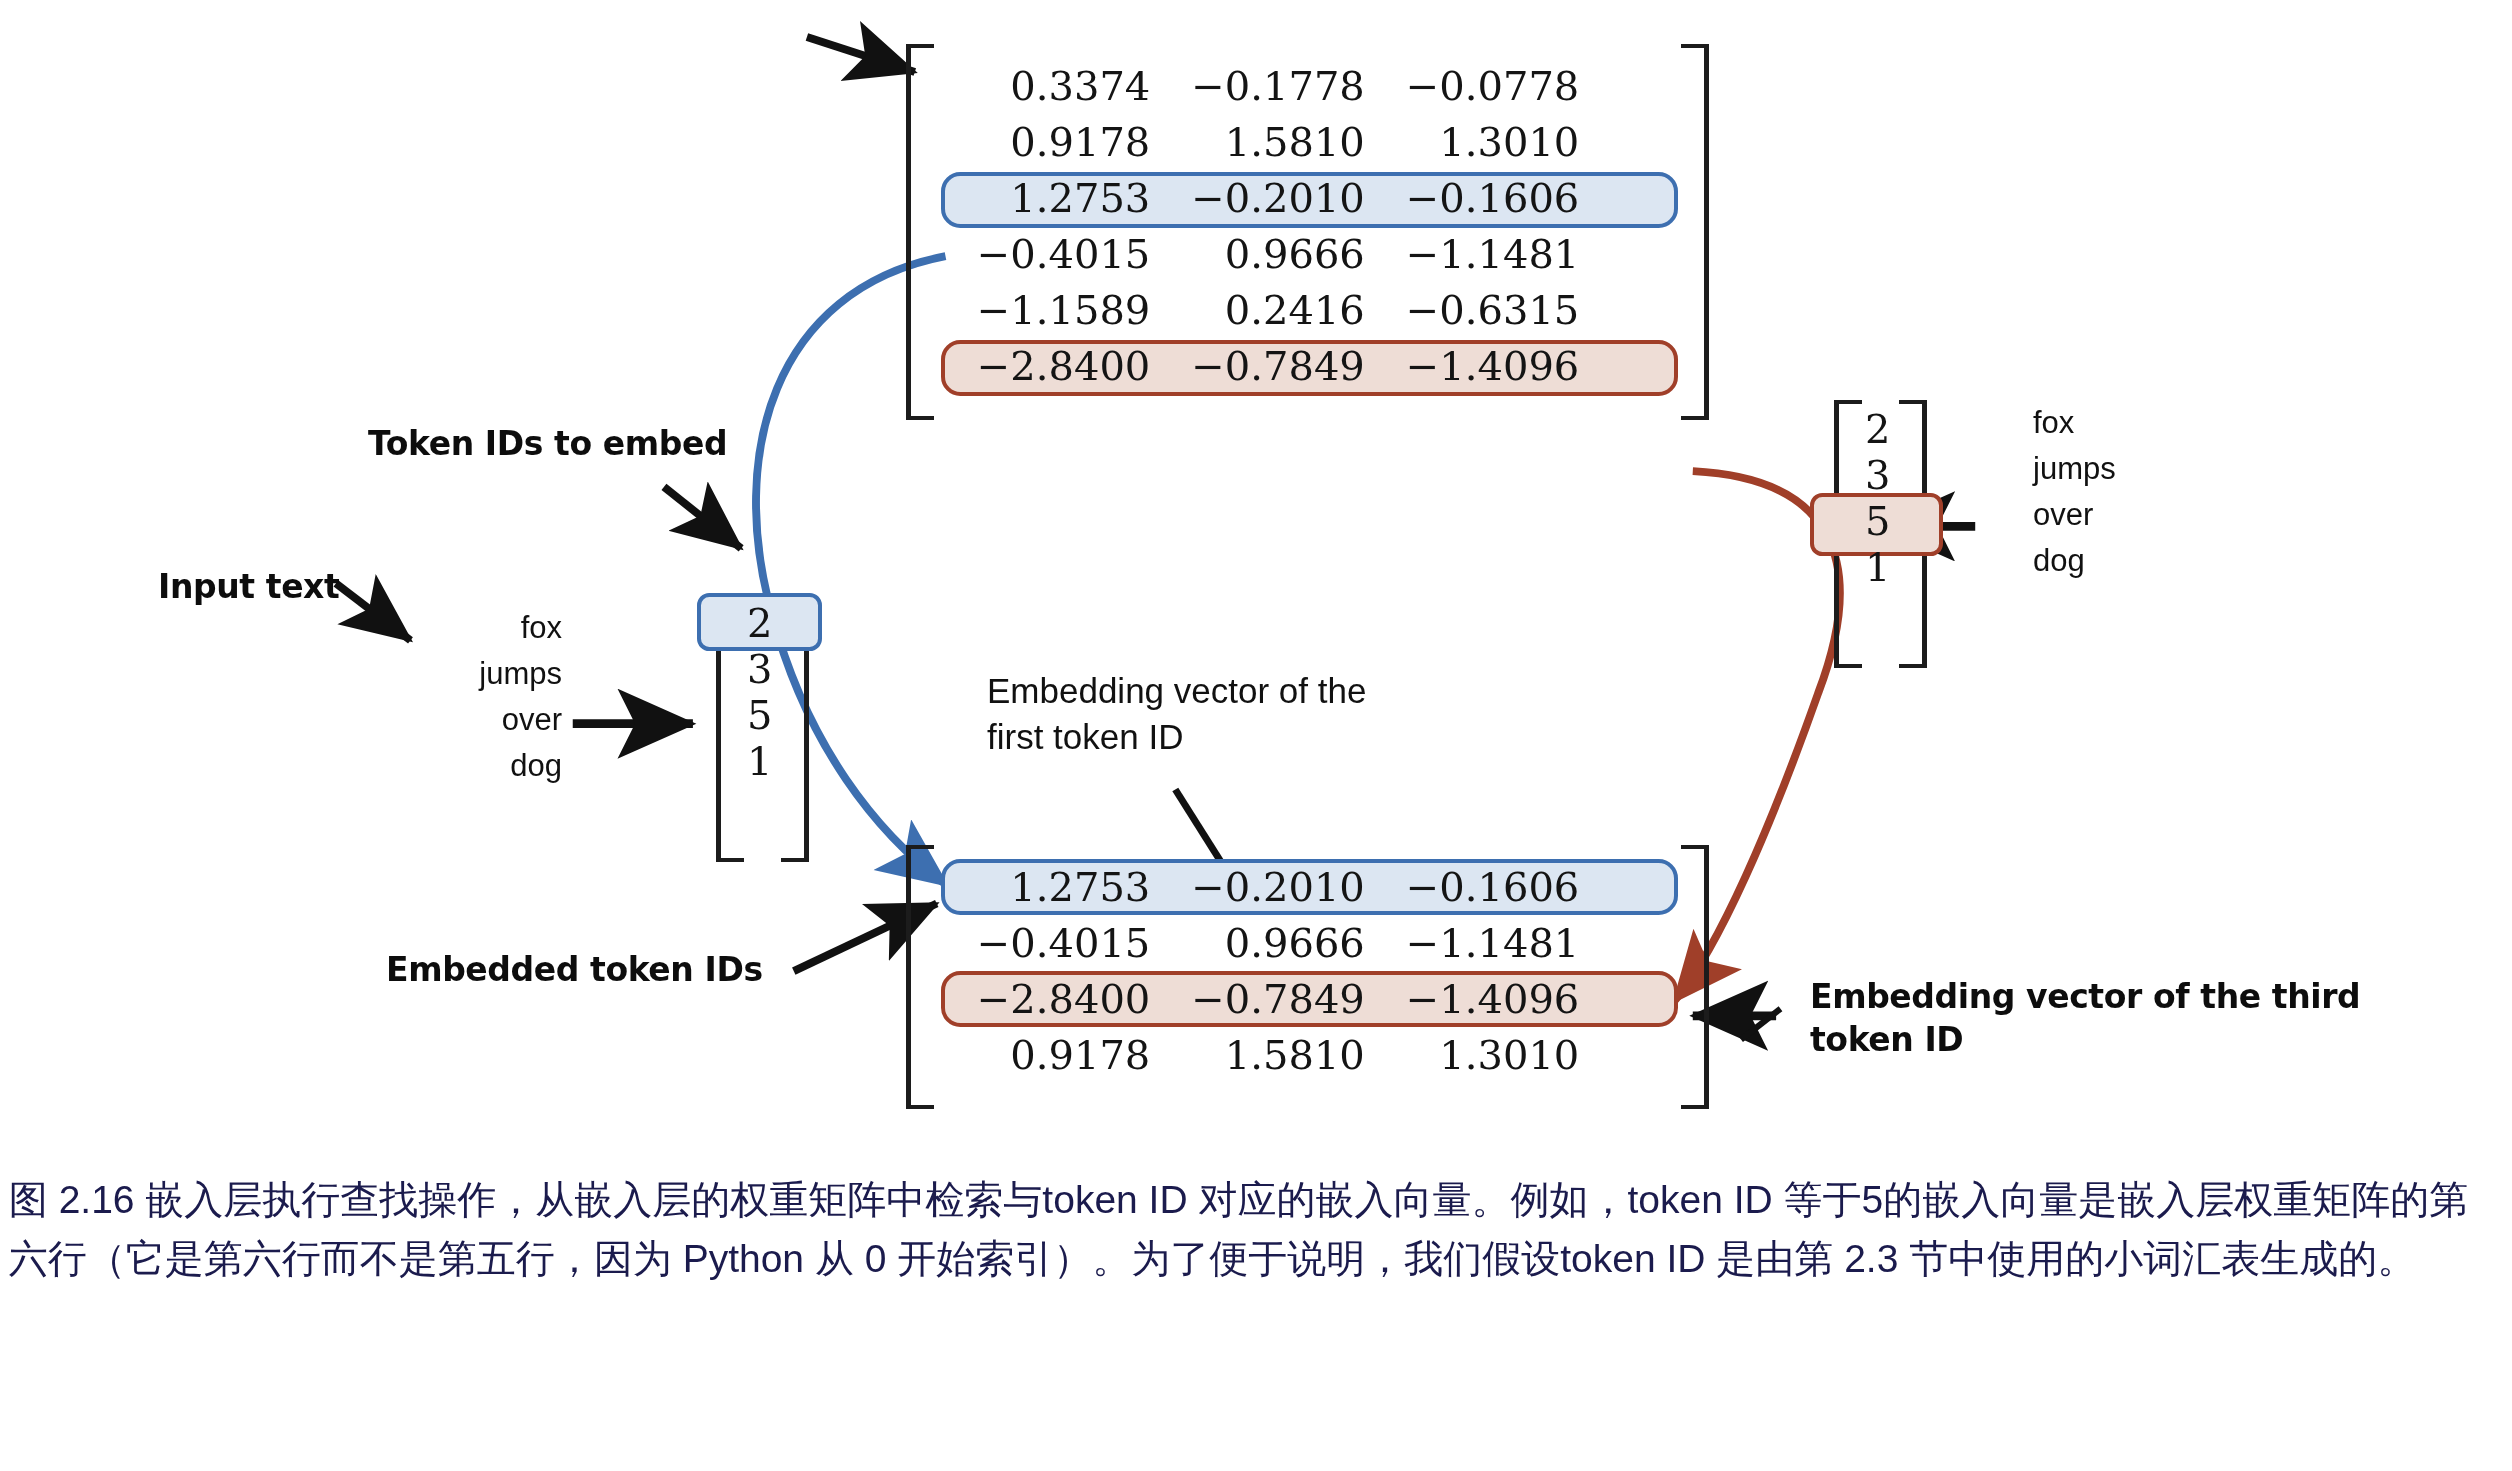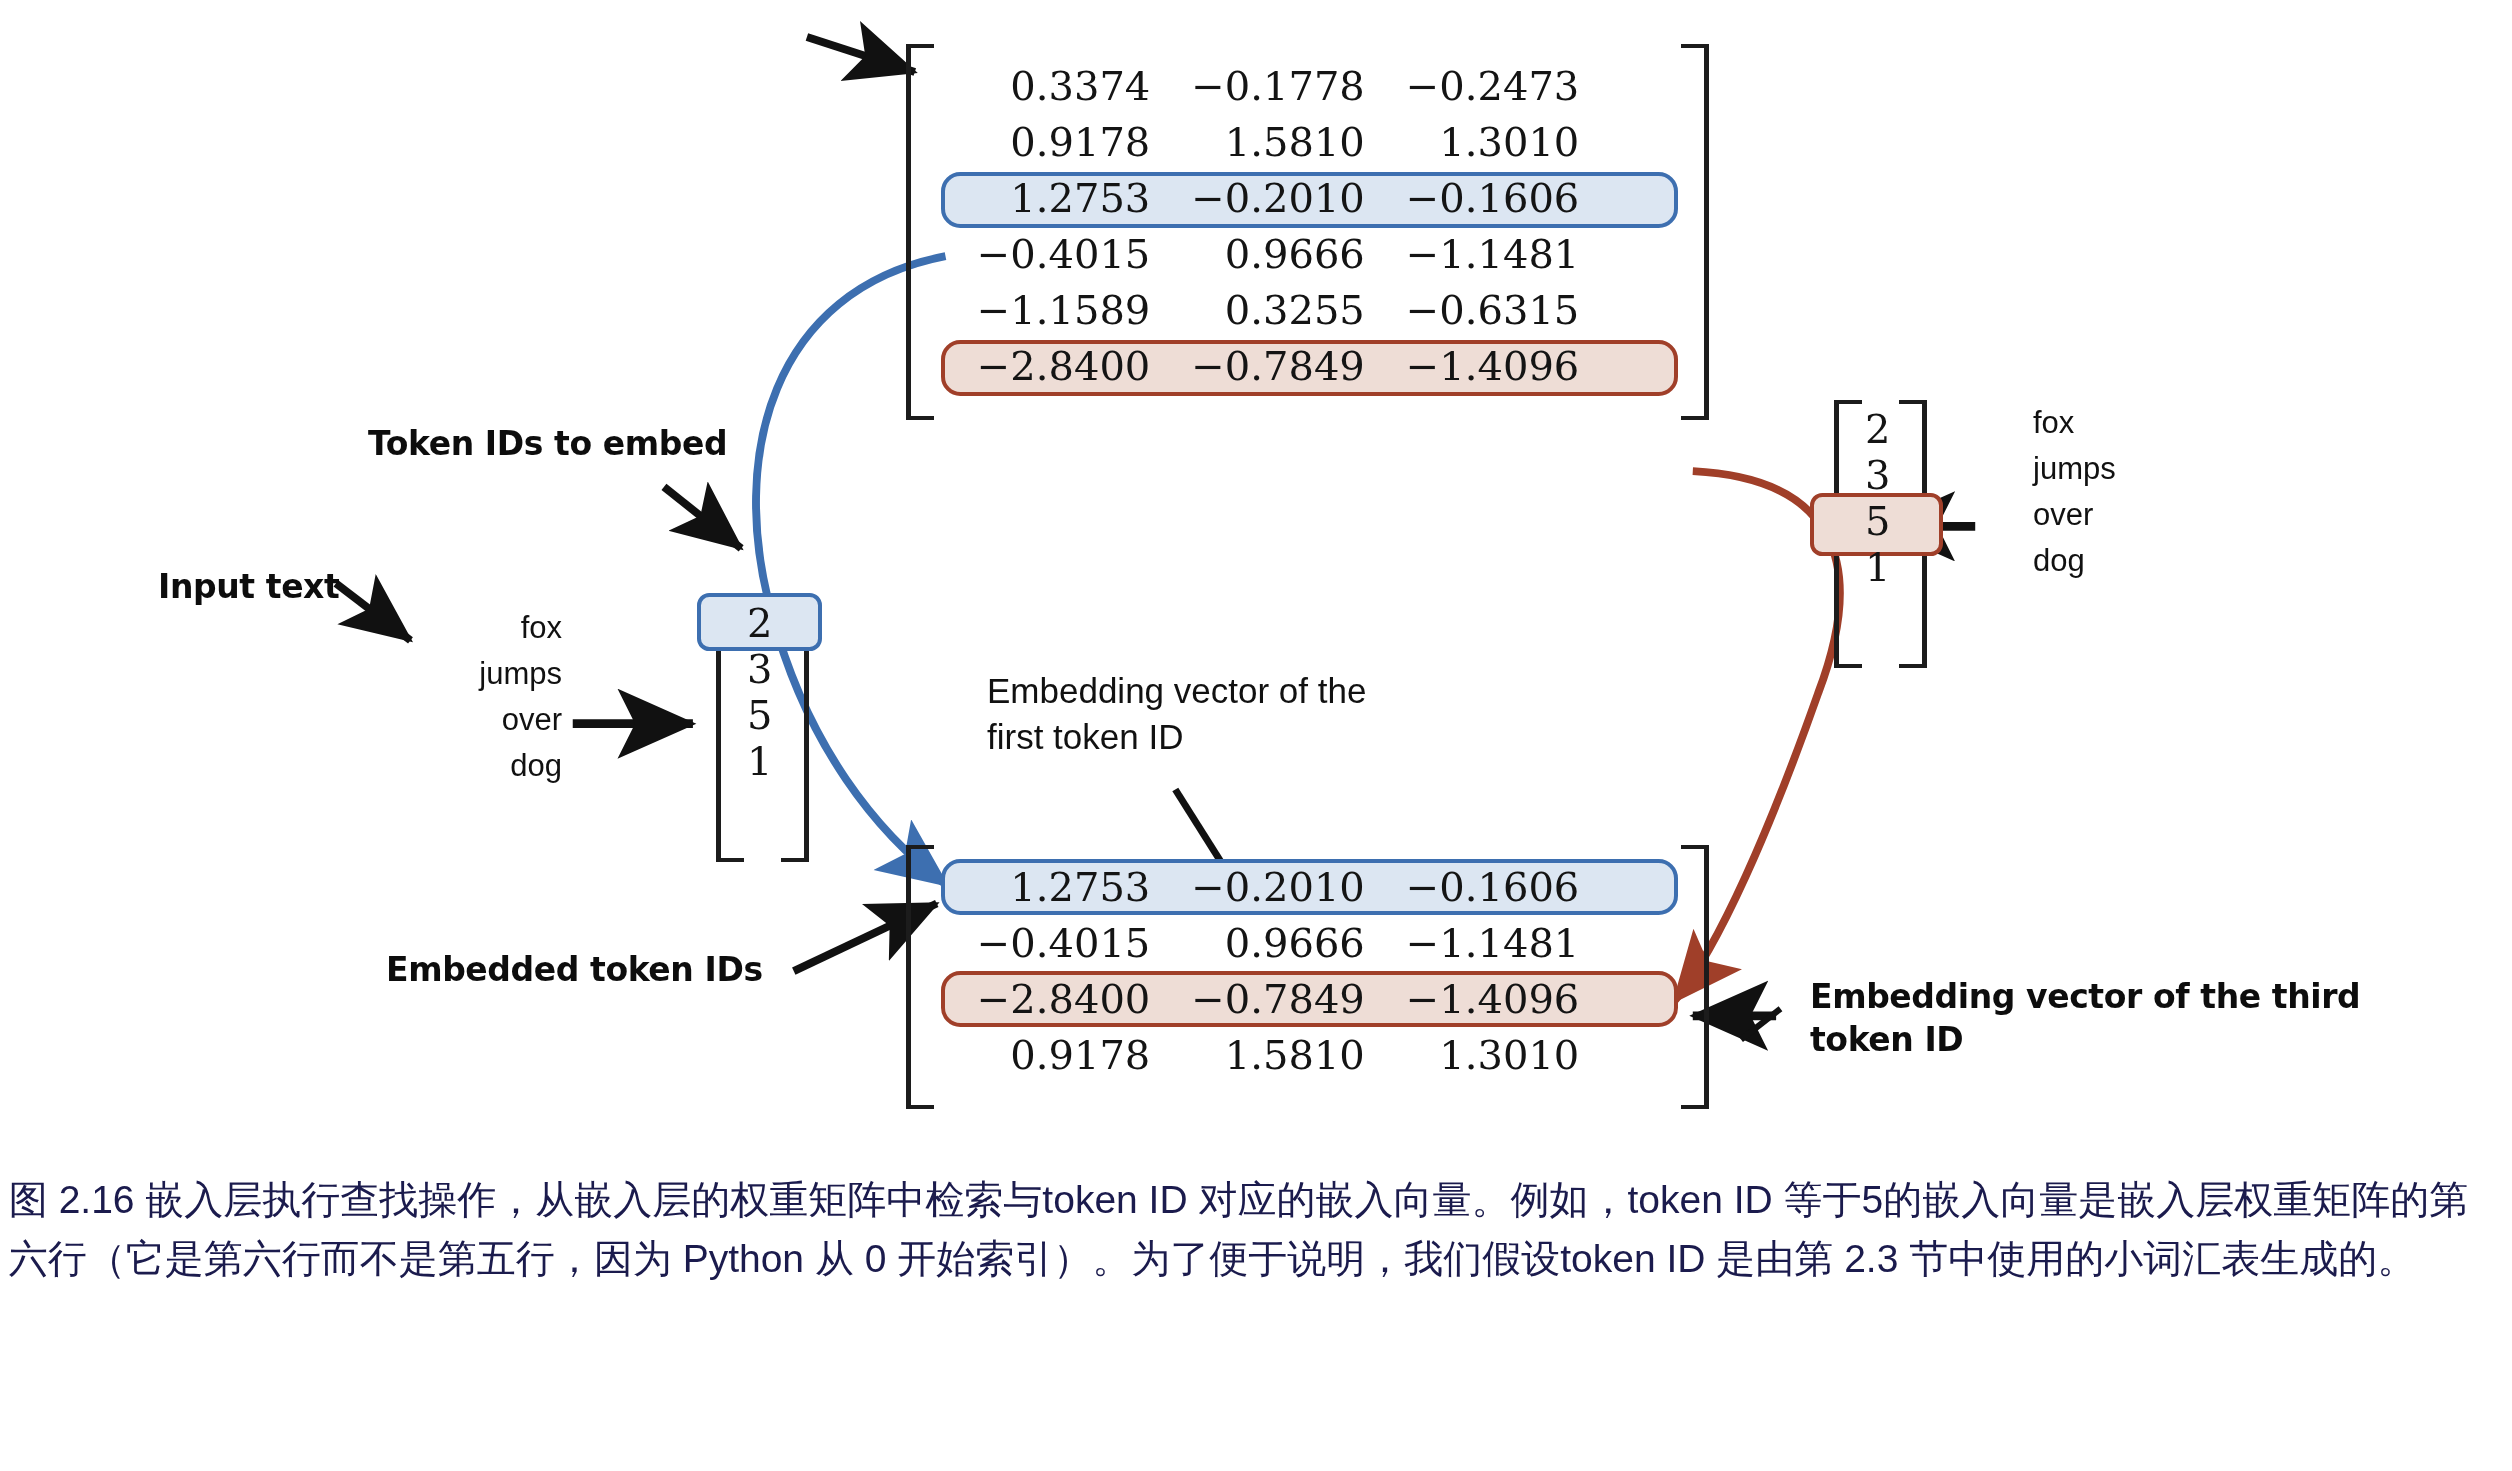--- a/index.html
+++ b/index.html
@@ -227,40 +227,40 @@
     <div class="pill blue" style="left:7px; top:118px; width:737px; height:56px;"></div>
     <div class="pill red" style="left:7px; top:286px; width:737px; height:56px;"></div>
 
     <div class="bracket left" style="left:-28px; top:-10.5px; height:368px;"></div>
     <div class="bracket right" style="left:747px; top:-10.5px; height:368px;"></div>
 
     <div class="matrix wmat" style="left:12.3px; top:3.5px;">
       <div class="mrow">
         <span class="mcell">0.3374</span>
         <span class="mcell">−0.1778</span>
-        <span class="mcell">−0.2473</span>
+        <span class="mcell">−0.0778</span>
       </div>
       <div class="mrow">
         <span class="mcell">0.9178</span>
         <span class="mcell">1.5810</span>
         <span class="mcell">1.3010</span>
       </div>
       <div class="mrow">
         <span class="mcell">1.2753</span>
         <span class="mcell">−0.2010</span>
         <span class="mcell">−0.1606</span>
       </div>
       <div class="mrow">
         <span class="mcell">−0.4015</span>
         <span class="mcell">0.9666</span>
         <span class="mcell">−1.1481</span>
       </div>
       <div class="mrow">
         <span class="mcell">−1.1589</span>
-        <span class="mcell">0.3255</span>
+        <span class="mcell">0.2416</span>
         <span class="mcell">−0.6315</span>
       </div>
       <div class="mrow">
         <span class="mcell">−2.8400</span>
         <span class="mcell">−0.7849</span>
         <span class="mcell">−1.4096</span>
       </div>
     </div>
   </div>
 

